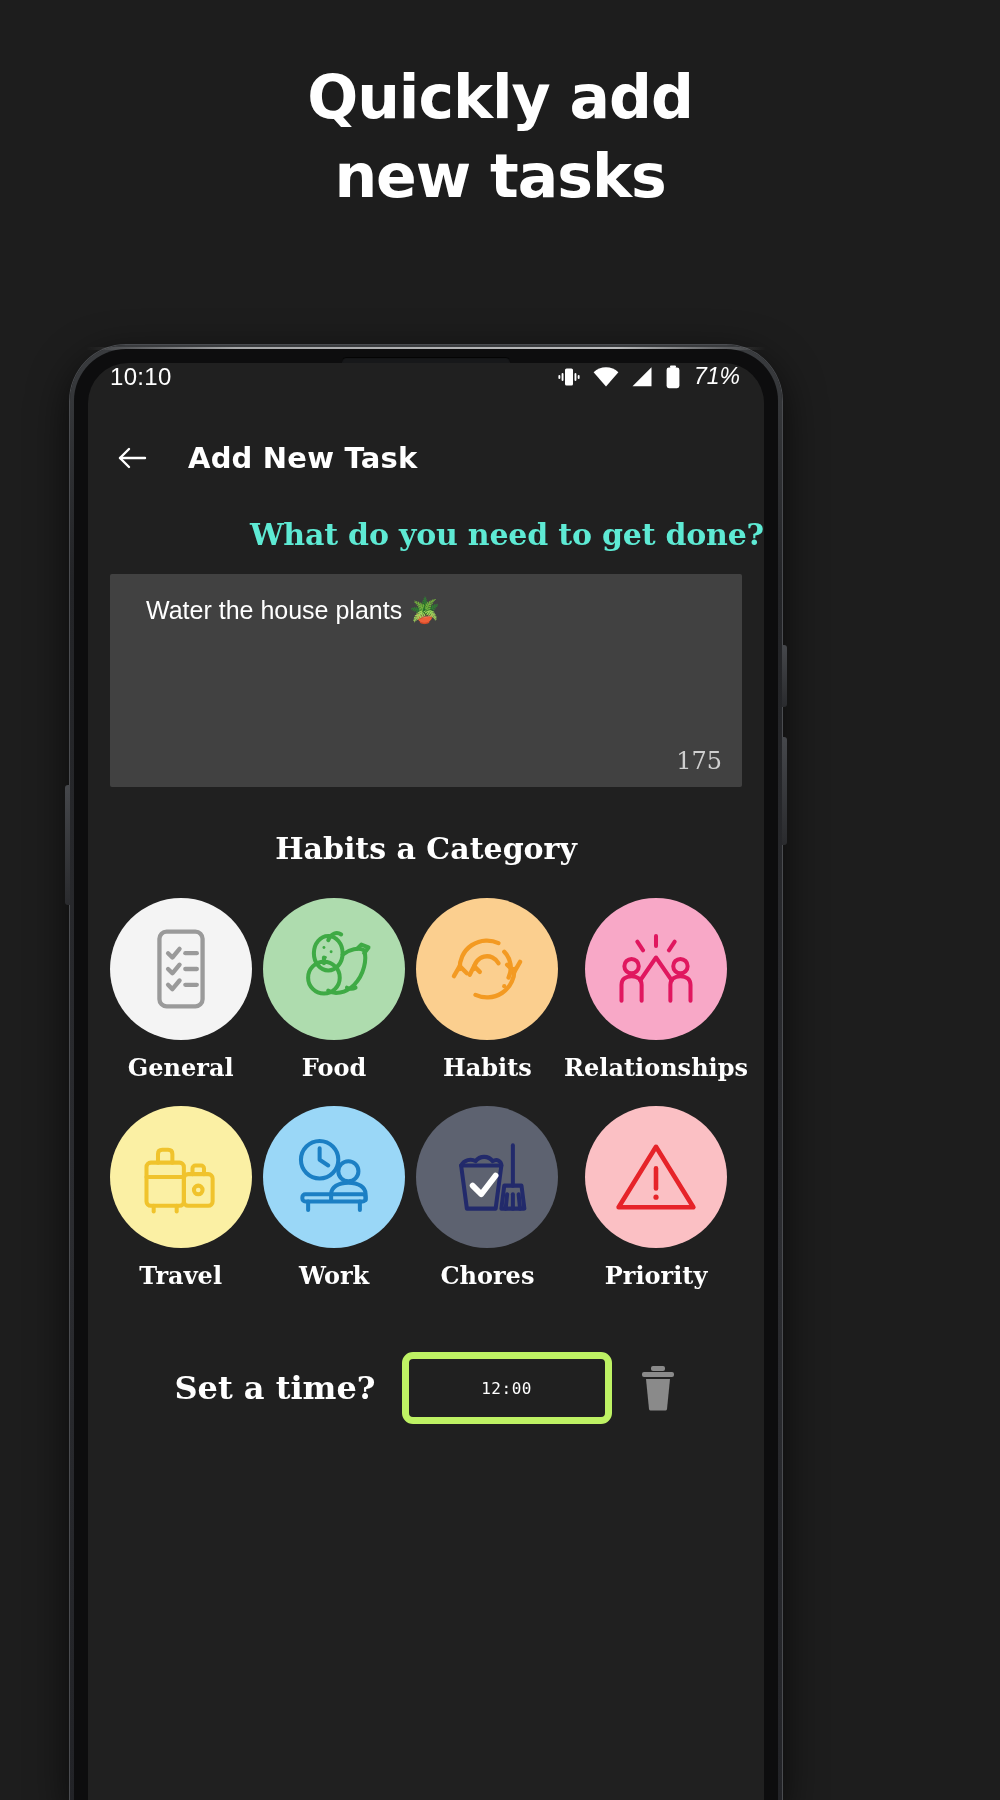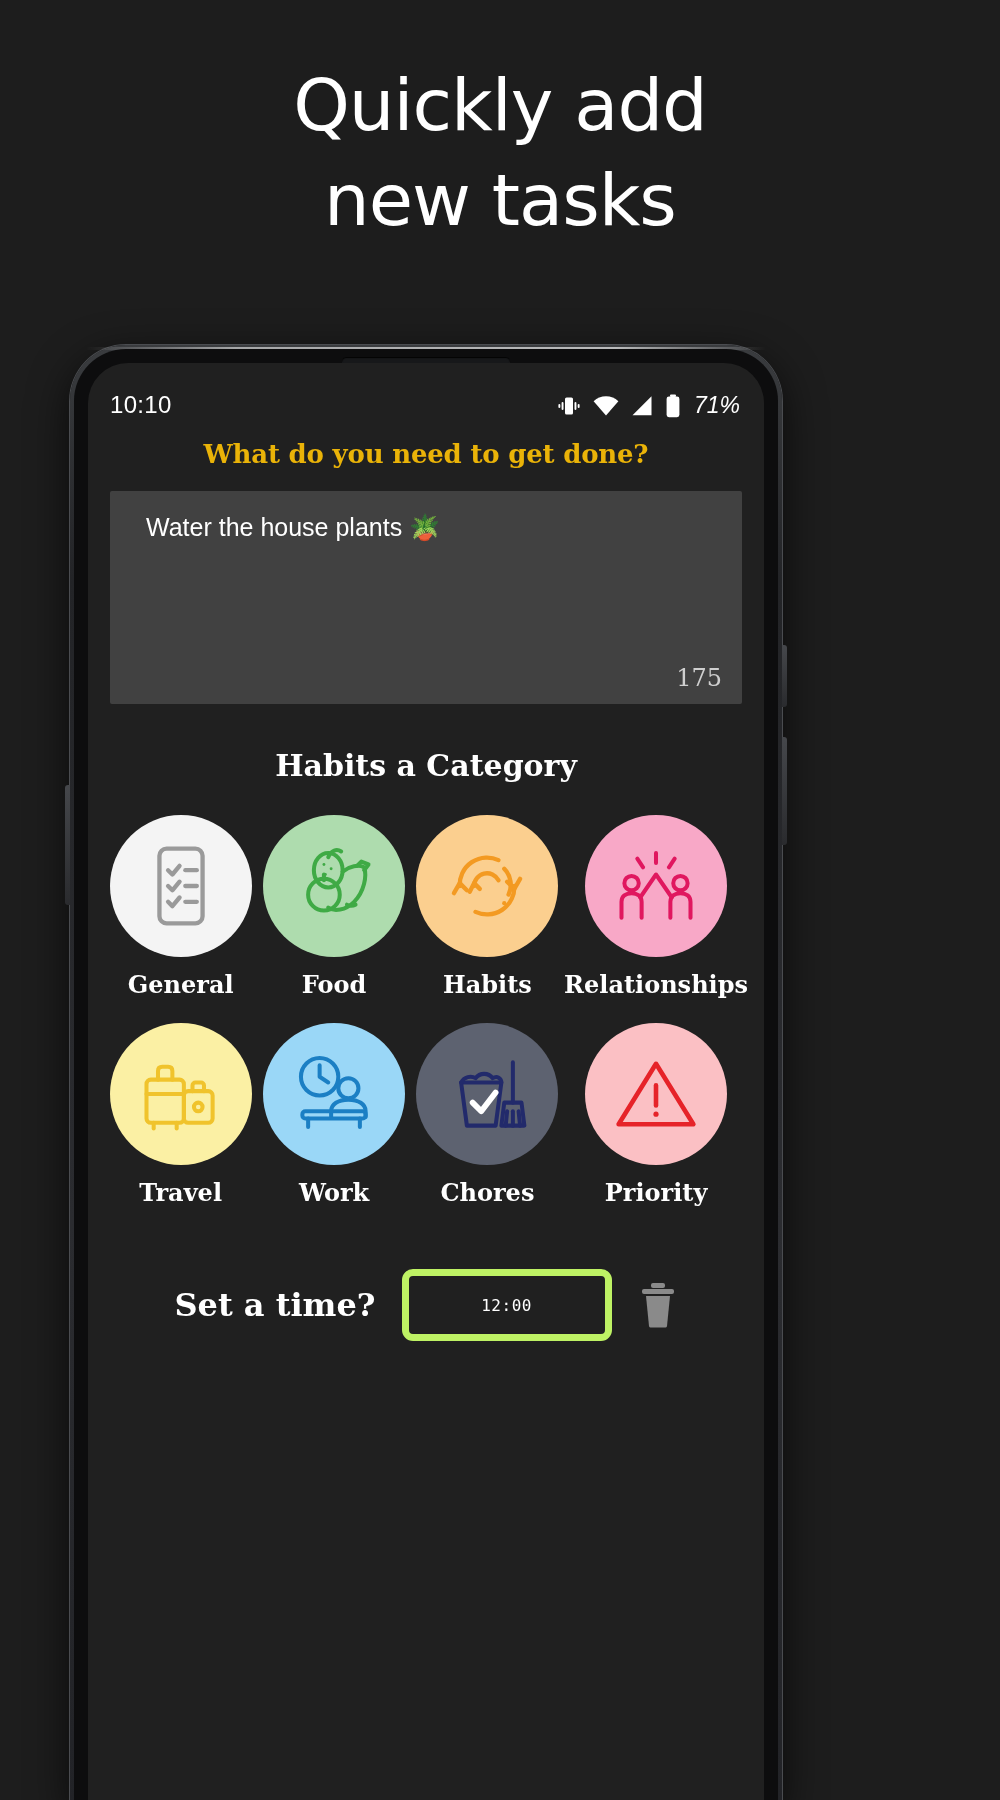--- a/index.html
+++ b/index.html
@@ -10,22 +10,22 @@
     overflow: hidden;
   }
   #stage { position: relative; width: 1000px; height: 1800px; background: #1d1d1d; }
 
   
   .headline {
     position: absolute; top: 58px; left: 0; width: 1000px;
     text-align: center;
     color: #ffffff;
     font-family: "DejaVu Sans", sans-serif;
-    font-weight: 400;
-    font-size: 72px;
+    font-weight: 700;
+    font-size: 60px;
     line-height: 1.32;
     letter-spacing: -1px;
   }
   .headline span { display: block; }
 
   
   .phone {
     position: absolute;
     left: 70px; top: 345px;
     width: 712px; height: 1460px;
@@ -68,21 +68,21 @@
   .screen {
     position: relative;
     width: 100%; height: 100%;
     border-radius: 40px 40px 0 0;
     background: #202020;
     overflow: hidden;
   }
 
   
   .statusbar {
-    display: flex; align-items: flex-end; justify-content: space-between;
+    display: flex; align-items: flex-start; justify-content: space-between;
     height: 56px; padding: 0 24px 0 22px;
     color: #ffffff;
   }
   .status-time { font-size: 24px; font-weight: 400; letter-spacing: .3px; }
   .status-icons { display: flex; align-items: center; gap: 11px; font-style: italic; }
   .status-icons svg { display: block; }
   .status-batt { font-size: 23px; font-weight: 500; margin-left: 2px; }
 
   
   .appbar {
@@ -91,23 +91,23 @@
   }
   .back-arrow { width: 36px; height: 36px; flex: 0 0 auto; cursor: pointer; }
   .appbar-title {
     color: #ffffff; font-size: 29px; font-weight: 600;
     font-family: "DejaVu Sans", sans-serif;
     letter-spacing: .2px;
   }
 
   
   .prompt {
-    text-align: center; color: #eab308;
+    text-align: right; color: #5eead4;
     font-family: "DejaVu Serif", serif;
-    font-weight: 700; font-size: 26px;
+    font-weight: 700; font-size: 30px;
     margin-top: 20px; margin-bottom: 22px;
     letter-spacing: -.2px;
   }
 
   
   .textfield {
     position: relative;
     margin: 0 22px;
     height: 213px;
     background: #414141;
@@ -218,20 +218,29 @@
             <span>
               <svg width="16" height="24" viewBox="0 0 16 24" fill="#fff">
                 <rect x="5" y="0.4" width="6" height="2.6" rx="1"></rect>
                 <rect x="1.6" y="2.6" width="12.8" height="20.6" rx="2.4"></rect>
               </svg>
             </span>
             <span class="status-batt">71%</span>
           </div>
         </div>
 
+        <div class="appbar">
+          <span class="back-arrow">
+            <svg width="36" height="36" viewBox="0 0 36 36" fill="none" stroke="#fff" stroke-width="2.4" stroke-linecap="round" stroke-linejoin="round">
+              <line x1="31" y1="18" x2="6" y2="18"></line>
+              <polyline points="15,9 6,18 15,27"></polyline>
+            </svg>
+          </span>
+          <span class="appbar-title">Add New Task</span>
+        </div>
 
         <div class="prompt">What do you need to get done?</div>
 
         <div class="textfield">
           <div class="textfield-value" placeholder="Water the house plants">Water the house plants 🪴</div>
           <div class="char-count">175</div>
         </div>
 
         <div class="cat-heading">Habits a Category</div>
 

